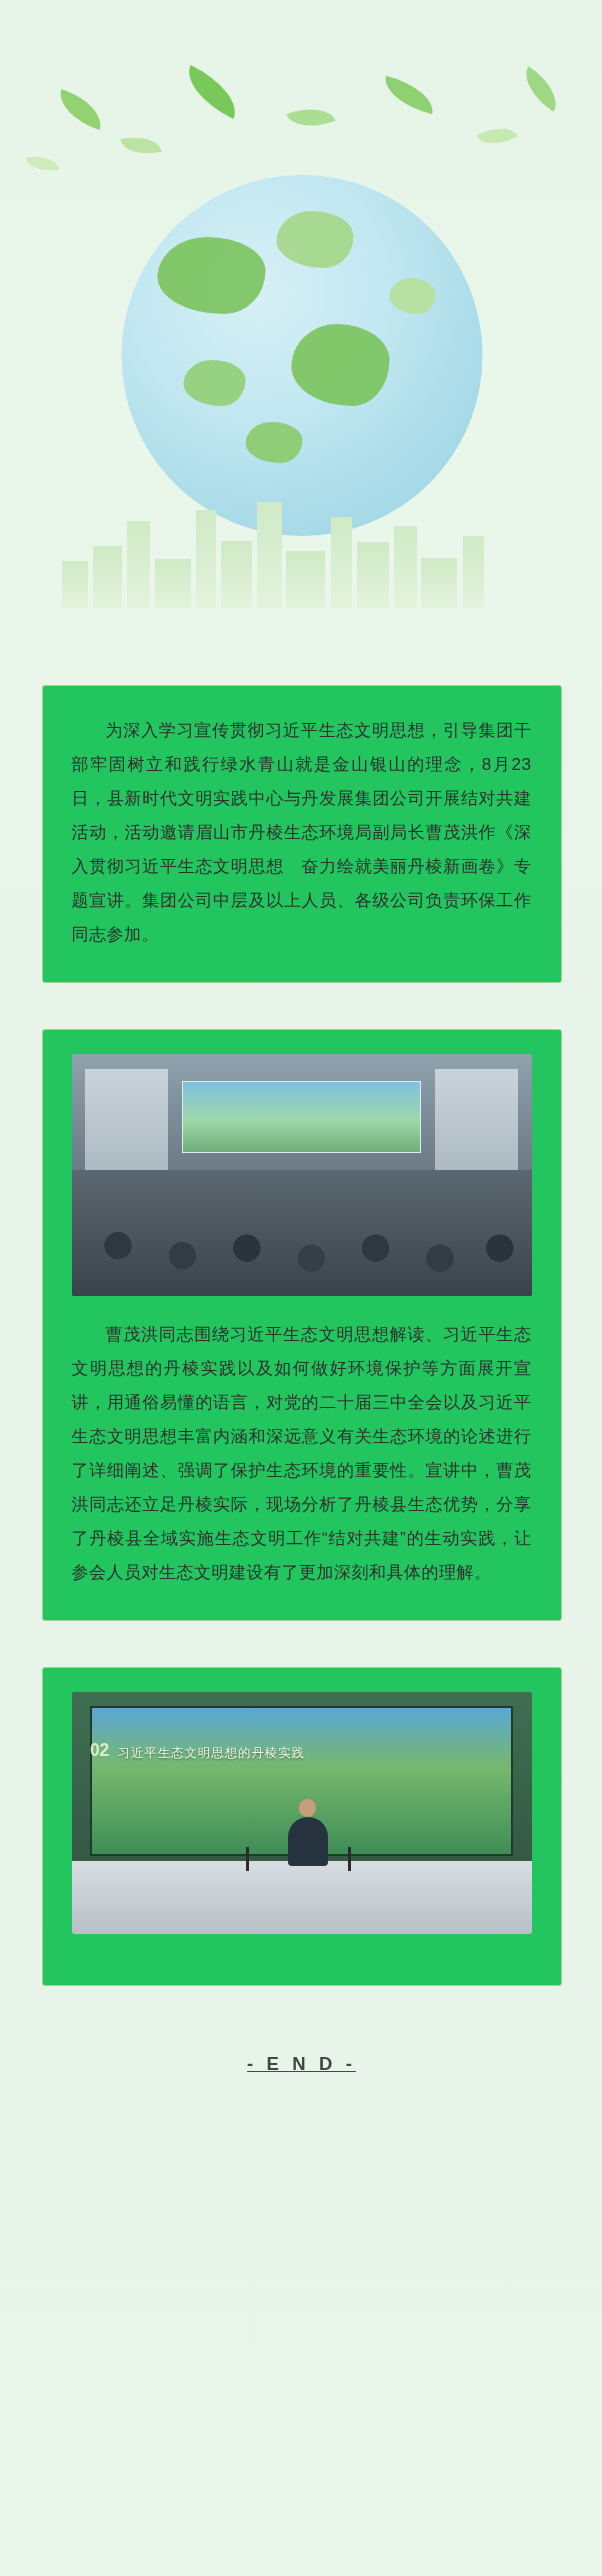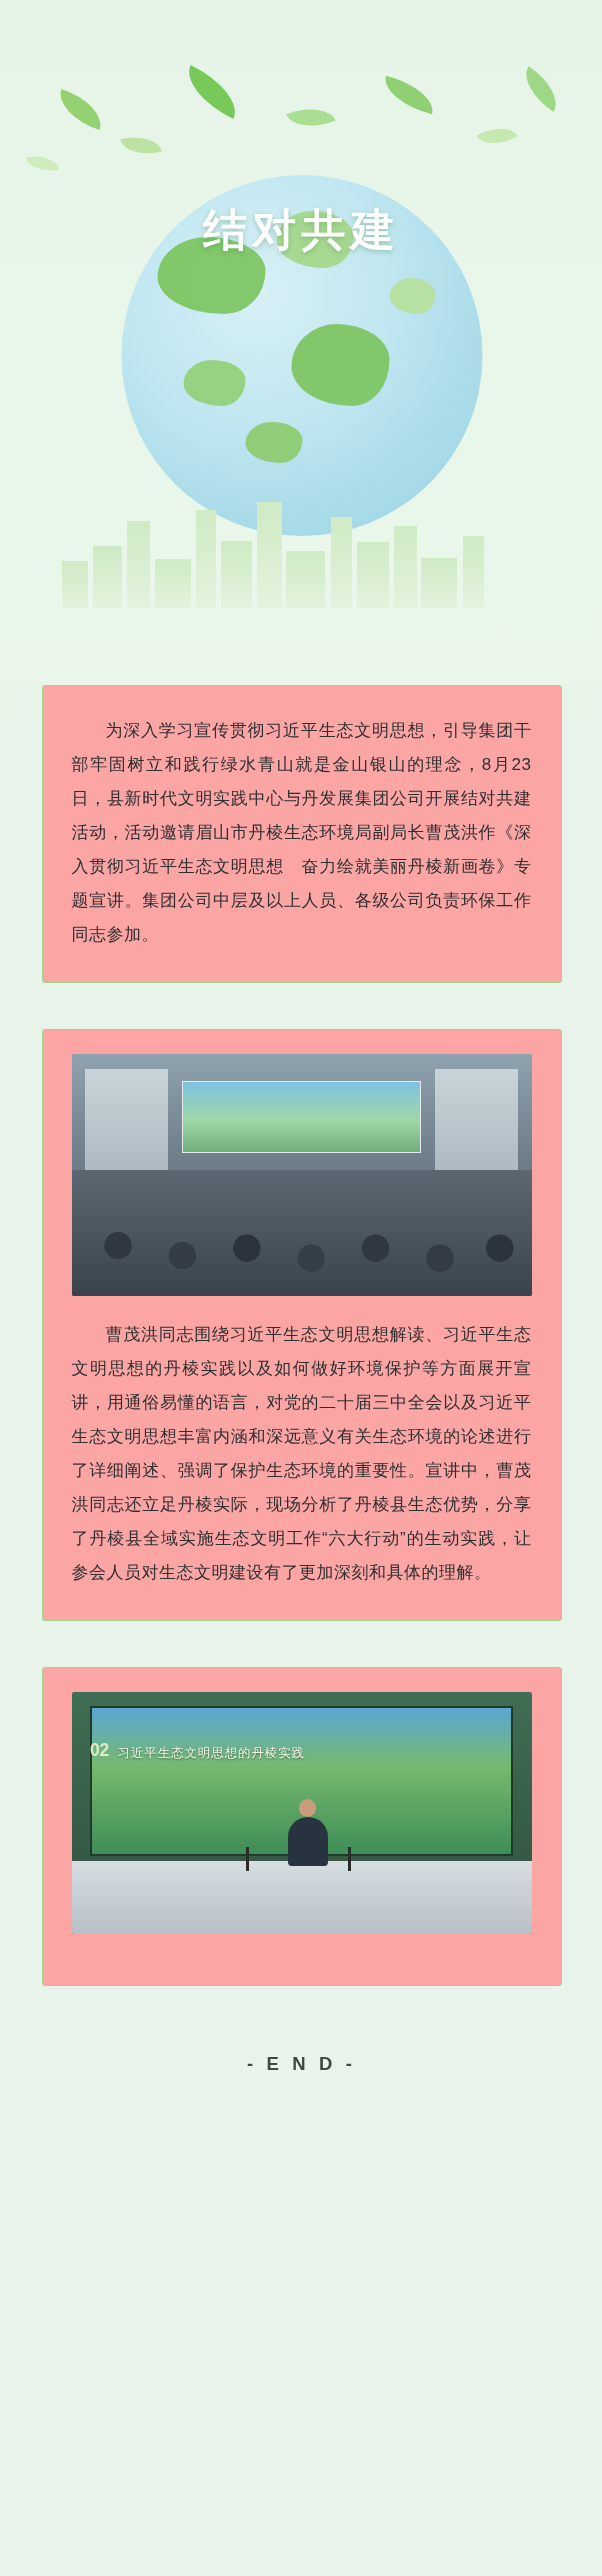--- a/index.html
+++ b/index.html
@@ -89,21 +89,21 @@
     letter-spacing: 5.2px;
     color: #ffffff;
     line-height: 1.28;
     text-shadow: 0 2.1px 5.2px rgba(60,130,70,.35);
   }
 
   
   .section {
     width: 520px;
     margin: 0 auto 46px auto;
-    background: #fca5a5;
+    background: #22c55e;
     border: 1.5px solid #9fd48a;
     border-radius: 3.1px;
     padding: 28px 29px 30px 29px;
     position: relative;
   }
   .section.with-photo { padding-top: 24px; }
 
   .para {
     font-size: 17px;
     line-height: 2.0;
@@ -185,20 +185,21 @@
   .footer {
     width: 100%;
     text-align: center;
     padding: 20.6px 0 46px 0;
   }
   .footer .end {
     font-size: 18.5px;
     letter-spacing: 4.1px;
     color: #3c4a3f;
     font-weight: bold;
+    text-decoration: underline;
   }
 </style>
 </head>
 <body>
 
 <div class="hero">
   <div class="hero-bg"></div>
 
   <span class="leaf l1"></span>
   <span class="leaf l2"></span>
@@ -228,36 +229,35 @@
     <span class="bld" style="left:286px;width:39px;height:57px;"></span>
     <span class="bld" style="left:331px;width:20.6px;height:91px;"></span>
     <span class="bld" style="left:357px;width:32px;height:66px;"></span>
     <span class="bld" style="left:394px;width:23px;height:82px;"></span>
     <span class="bld" style="left:421px;width:36px;height:50px;"></span>
     <span class="bld" style="left:463px;width:20.6px;height:72px;"></span>
     <span class="bld" style="left:62px;width:26px;height:47px;"></span>
   </div>
 
   <div class="hero-title">
-    <div class="line">结对共建</div>
   </div>
 </div>
 
 <div class="section">
   <p class="para">为深入学习宣传贯彻习近平生态文明思想，引导集团干部牢固树立和践行绿水青山就是金山银山的理念，8月23日，县新时代文明实践中心与丹发展集团公司开展结对共建活动，活动邀请眉山市丹棱生态环境局副局长曹茂洪作《深入贯彻习近平生态文明思想　奋力绘就美丽丹棱新画卷》专题宣讲。集团公司中层及以上人员、各级公司负责环保工作同志参加。</p>
 </div>
 
 <div class="section with-photo">
   <div class="photo p1">
     <span class="wallL"></span>
     <span class="screen"></span>
     <span class="wallR"></span>
     <span class="crowd"></span>
   </div>
-  <p class="para">曹茂洪同志围绕习近平生态文明思想解读、习近平生态文明思想的丹棱实践以及如何做好环境保护等方面展开宣讲，用通俗易懂的语言，对党的二十届三中全会以及习近平生态文明思想丰富内涵和深远意义有关生态环境的论述进行了详细阐述、强调了保护生态环境的重要性。宣讲中，曹茂洪同志还立足丹棱实际，现场分析了丹棱县生态优势，分享了丹棱县全域实施生态文明工作“六大行动”的生动实践，让参会人员对生态文明建设有了更加深刻和具体的理解。</p>
+  <p class="para">曹茂洪同志围绕习近平生态文明思想解读、习近平生态文明思想的丹棱实践以及如何做好环境保护等方面展开宣讲，用通俗易懂的语言，对党的二十届三中全会以及习近平生态文明思想丰富内涵和深远意义有关生态环境的论述进行了详细阐述、强调了保护生态环境的重要性。宣讲中，曹茂洪同志还立足丹棱实际，现场分析了丹棱县生态优势，分享了丹棱县全域实施生态文明工作“结对共建”的生动实践，让参会人员对生态文明建设有了更加深刻和具体的理解。</p>
 </div>
 
 <div class="section with-photo">
   <div class="photo p2">
     <span class="bigscreen"></span>
     <span class="slide-badge">02</span>
     <span class="slide-title">习近平生态文明思想的丹棱实践</span>
     <span class="desk"></span>
     <span class="person"></span>
     <span class="mic m1"></span>

